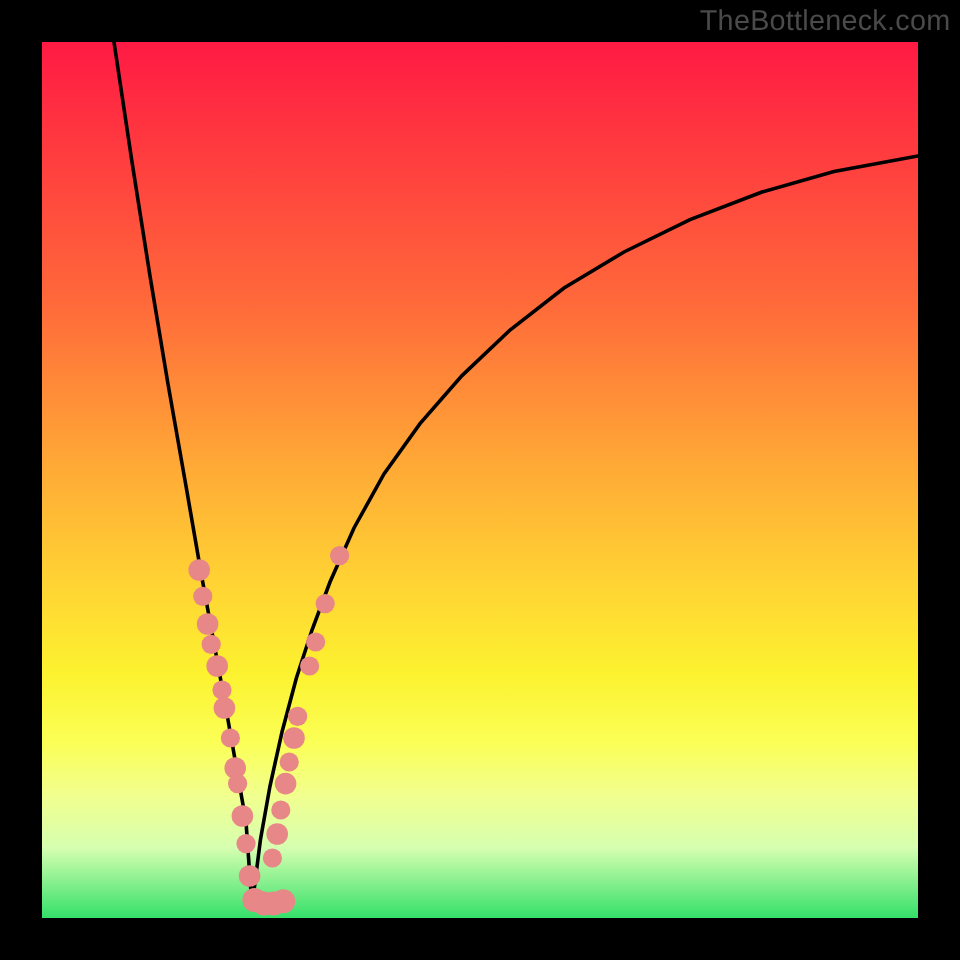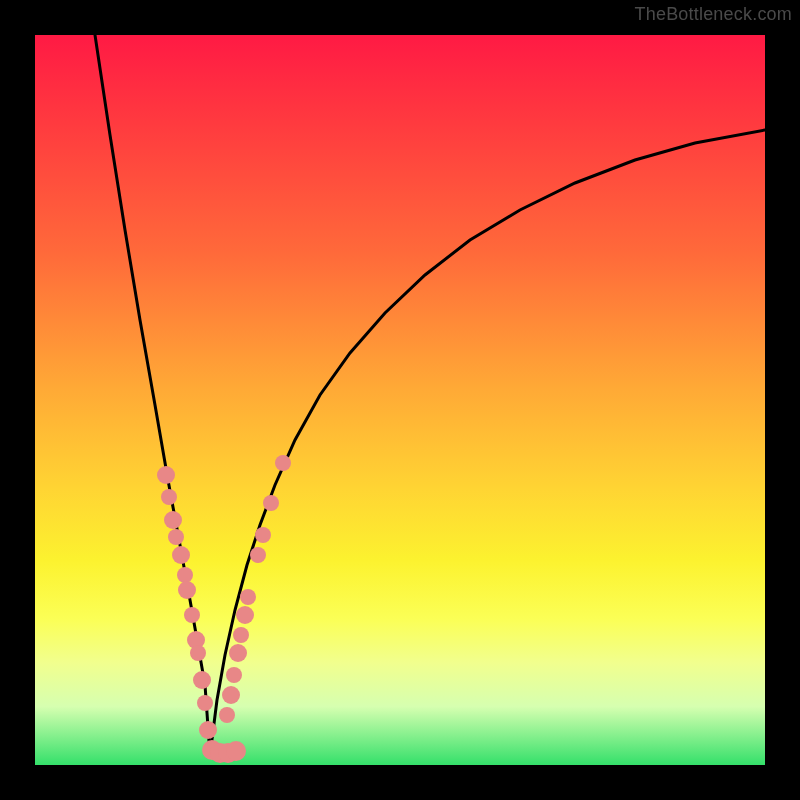--- a/index.html
+++ b/index.html
@@ -38,21 +38,21 @@
       #f1ff8e 86%,
       #d6ffb0 92%,
       #34e06a 100%
     );
   }
   .watermark {
     position: absolute;
     top: 4px;
     right: 8px;
     color: #4a4a4a;
-    font-size: 18px;
+    font-size: 24px;
     font-weight: 500;
     letter-spacing: 0.2px;
   }
   svg.overlay {
     position: absolute;
     left: 0;
     top: 0;
   }
 </style>
 </head>

